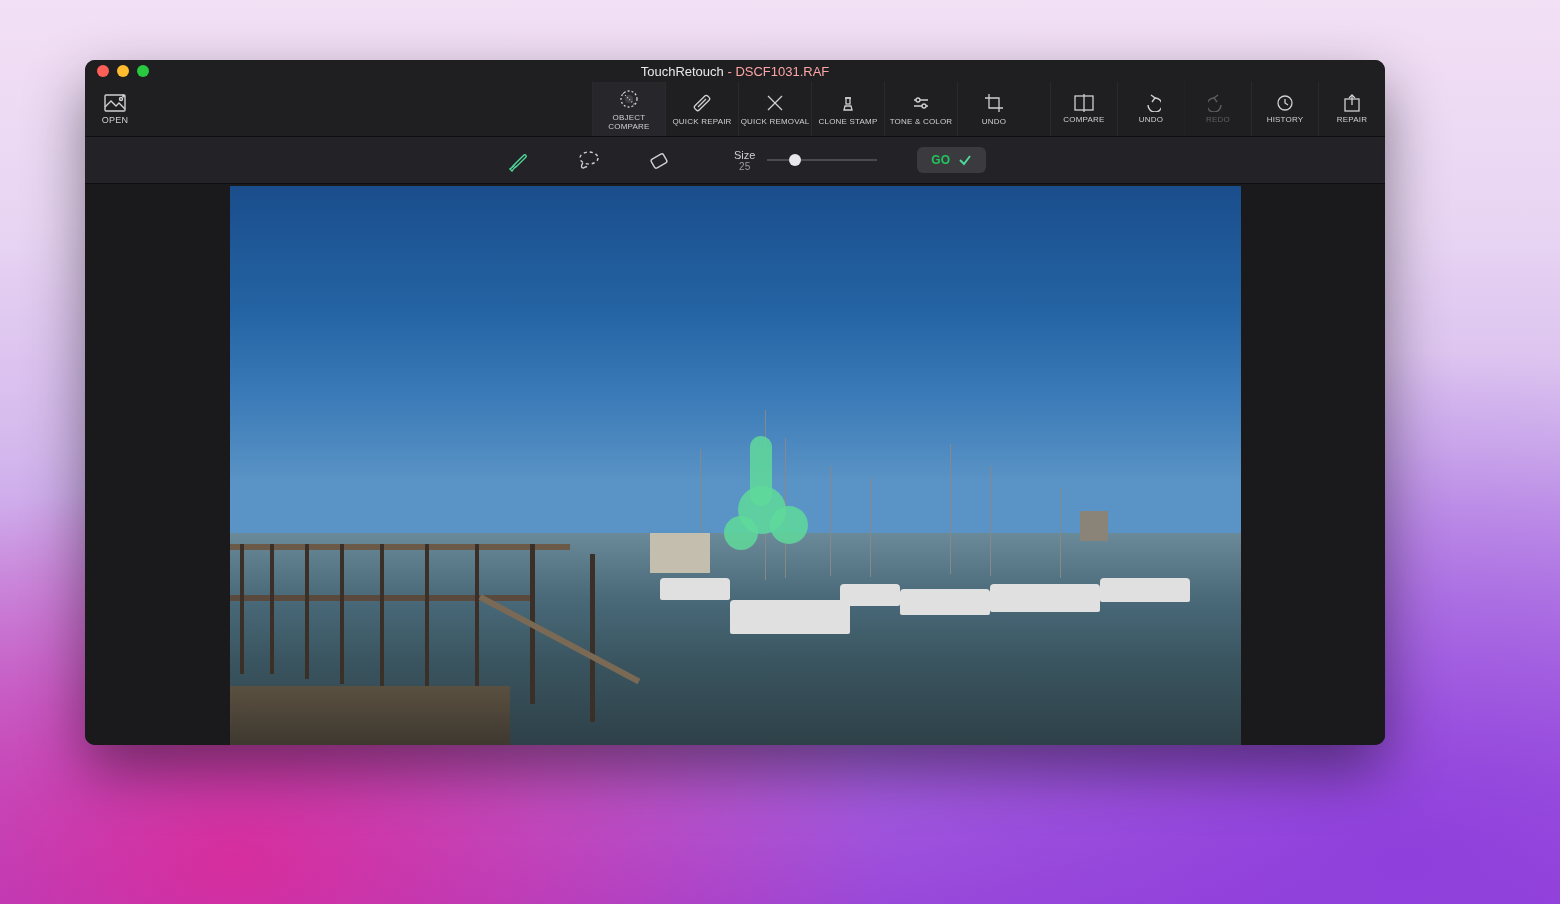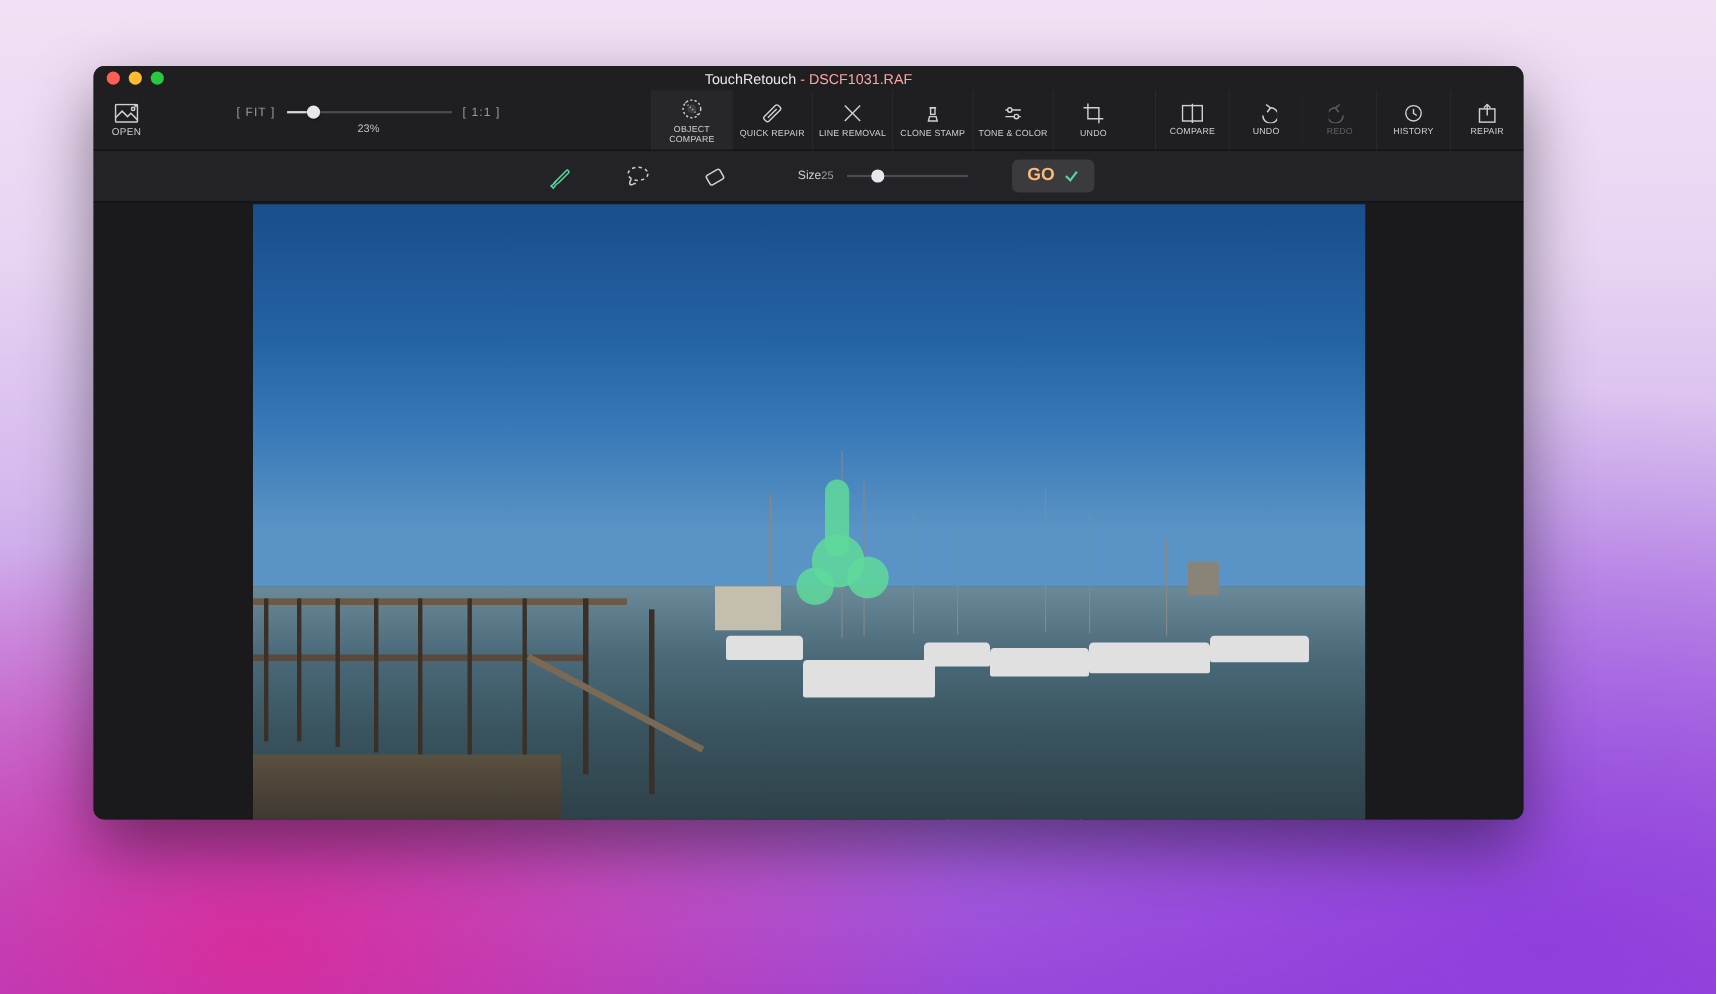--- a/index.html
+++ b/index.html
@@ -36,25 +36,25 @@
   .tbtn{width:72px;display:flex;flex-direction:column;align-items:center;justify-content:center;color:#cfcfd4;gap:3px;border-left:1px solid #2a2a2e;cursor:pointer;}
   .tbtn.compact{width:66px;}
   .tbtn .lbl{font-size:8px;letter-spacing:.2px;text-align:center;}
   .tbtn.active{background:#27272b;}
   .tbtn.disabled{opacity:.35;}
   .icon{display:flex;align-items:center;justify-content:center;}
   .toolbar2{height:46px;background:#232327;display:flex;align-items:center;justify-content:center;gap:0;border-bottom:1px solid #0e0e10;}
   .sub{width:70px;height:46px;display:flex;align-items:center;justify-content:center;cursor:pointer;}
   .sub.active svg *{stroke:#4fd89a;}
   .sizegrp{display:flex;align-items:center;gap:12px;margin-left:40px;}
-  .sizelbl{display:flex;flex-direction:row;align-items:center;color:#cfcfd4;}
+  .sizelbl{display:flex;flex-direction:column;align-items:center;color:#cfcfd4;}
   .sizelbl .t{font-size:11px;} .sizelbl .v{font-size:10px;color:#9a9aa0;}
   .sizeslider{position:relative;width:110px;height:2px;background:#4a4a50;}
   .sizeslider .knob{position:absolute;top:-5px;width:12px;height:12px;border-radius:50%;background:#e8e8ec;}
-  .gobtn{margin-left:40px;display:flex;align-items:center;gap:8px;background:#3a3a3f;border-radius:6px;padding:6px 14px;color:#fdba74;font-size:16px;font-weight:600;cursor:pointer;}
+  .gobtn{margin-left:40px;display:flex;align-items:center;gap:8px;background:#3a3a3f;border-radius:6px;padding:6px 14px;color:#22c55e;font-size:12px;font-weight:600;cursor:pointer;}
   .gobtn .chk{color:#4fd89a;}
   .canvaswrap{flex:1;background:#1a1a1d;display:flex;align-items:flex-start;justify-content:center;overflow:hidden;}
   .canvas{width:1011px;height:560px;margin-top:2px;position:relative;background:#2a6aa8;}
   
   .sky{position:absolute;left:0;top:0;right:0;height:62%;
     background:linear-gradient(180deg,#1a4d8c 0%,#2463a3 35%,#3a7ab8 60%,#5a93c5 85%);}
   .mountains{position:absolute;left:0;right:0;top:54%;height:18%;}
   .water{position:absolute;left:0;right:0;top:62%;bottom:0;
     background:linear-gradient(180deg,#6a8a9a 0%,#4a6a7a 30%,#3a5560 60%,#2e4048 100%);}
   .dock{position:absolute;background:#5a4a3d;}
@@ -86,31 +86,20 @@
           <rect x="1" y="1" width="20" height="16" rx="1"></rect>
           <polyline points="1,13 7,7 12,12 15,9 21,15"></polyline>
           <circle cx="17" cy="5" r="1.5"></circle>
           <line x1="18" y1="2" x2="21" y2="2"></line>
             <line x1="19.5" y1="0.5" x2="19.5" y2="3.5"></line>
         </svg>
       </span>
       <span class="lbl">OPEN</span>
     </div>
 
-    <div class="zoomwrap">
-      <div class="zoomrow">
-        <span class="bracket">[ FIT ]</span>
-        <div class="slider">
-          <div class="fill" style="width:12%"></div>
-          <div class="knob" style="left:12%"></div>
-        </div>
-        <span class="bracket">[ 1:1 ]</span>
-      </div>
-      <div class="zoompct">23%</div>
-    </div>
 
     <div class="tools">
       <div class="tbtn active">
         <span class="icon">
           <svg width="22" height="22" viewBox="0 0 22 22" fill="none" stroke="#cfcfd4" stroke-width="1.3">
             <circle cx="11" cy="11" r="8" stroke-dasharray="2 2"></circle>
             <circle cx="11" cy="11" r="4" fill="#cfcfd4" stroke="none" opacity="0.15"></circle>
             <path d="M5 5 L17 17" stroke-dasharray="1 2"></path>
           </svg>
         </span>
@@ -125,21 +114,21 @@
         </span>
         <span class="lbl">QUICK REPAIR</span>
       </div>
       <div class="tbtn">
         <span class="icon">
           <svg width="22" height="22" viewBox="0 0 22 22" fill="none" stroke="#cfcfd4" stroke-width="1.3">
             <line x1="4" y1="18" x2="18" y2="4"></line>
               <line x1="4" y1="4" x2="18" y2="18"></line>
           </svg>
         </span>
-        <span class="lbl">LINE REMOVAL</span>
+        <span class="lbl">QUICK REMOVAL</span>
       </div>
       <div class="tbtn">
         <span class="icon">
           <svg width="22" height="22" viewBox="0 0 22 22" fill="none" stroke="#cfcfd4" stroke-width="1.3">
             <path d="M7 18h8l-1-4H8z"></path>
               <rect x="9" y="6" width="4" height="6"></rect>
               <path d="M8 6h6"></path>
           </svg>
         </span>
         <span class="lbl">CLONE STAMP</span>

